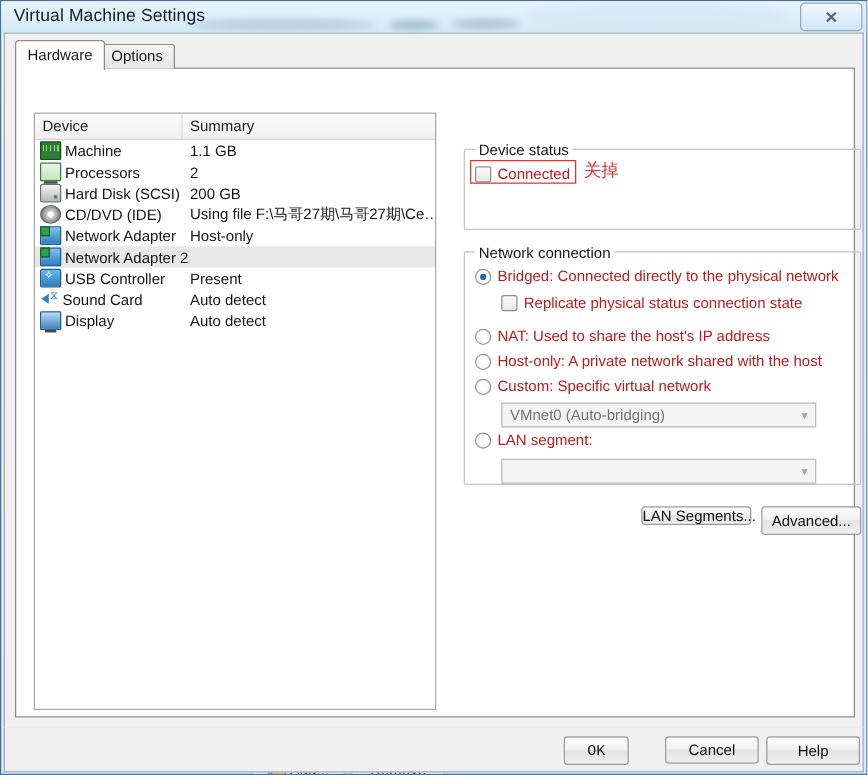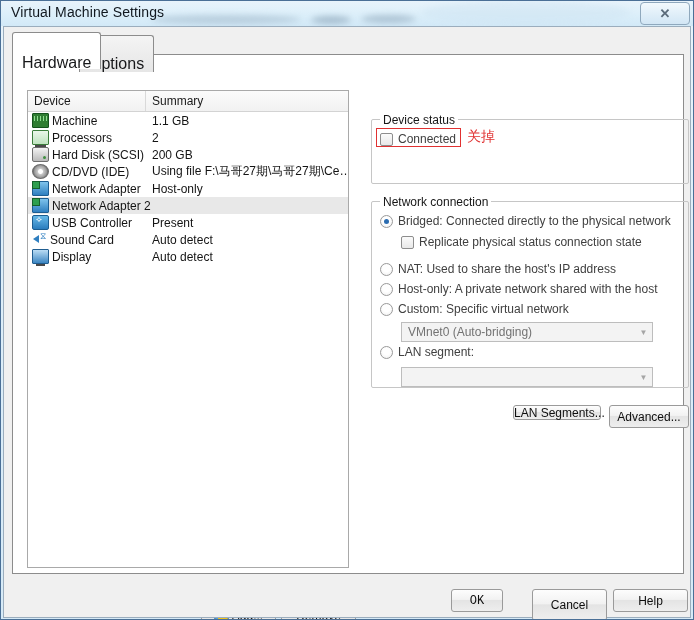--- a/index.html
+++ b/index.html
@@ -89,22 +89,22 @@
     position: absolute;
     left: 8px; top: 5px;
     width: 672px;
     height: 23px;
   }
   .tab {
     position: absolute;
     top: 3px;
     height: 20px;
     line-height: 19px;
-    padding: 18px 9px;
-    font-size: 16px;
+    padding: 0 9px;
+    font-size: 12px;
     color: #17181a;
     border: 1px solid #8c8c8c;
     border-bottom: none;
     border-radius: 3px 3px 0 0;
     box-sizing: border-box;
     cursor: pointer;
     white-space: nowrap;
   }
   .tab.active {
     left: 0;
@@ -302,21 +302,21 @@
     box-sizing: border-box;
   }
   .radio.on::after {
     content: "";
     position: absolute;
     left: 3px; top: 3px;
     width: 5px; height: 5px;
     background: #2b6cb0;
     border-radius: 50%;
   }
-  .lbl { font-size: 12px; color: #404040; }
+  .lbl { font-size: 12px; color: #b91c1c; }
 
   
   .st-connected { position: absolute; left: 8px; top: 12px; }
   .st-poweron   { position: absolute; left: 8px; top: 31px; }
 
   .annot-box {
     position: absolute;
     left: 4px; top: 8px;
     width: 85px; height: 19px;
     border: 1px solid #e03131;
@@ -375,21 +375,21 @@
     position: absolute;
     left: 2px; top: 581px;
     width: 688px;
     height: 36px;
     background: #f0f0f0;
     border: 1px solid #9badbd;
     border-top: none;
     box-sizing: border-box;
   }
   .btn-ok     { position: absolute; left: 447px; top: 7px; width: 52px; height: 23px; font-family: Liberation Mono, monospace; }
-  .btn-cancel { position: absolute; left: 528px; top: 7px; width: 75px; height: 32px; }
+  .btn-cancel { position: absolute; left: 528px; top: 7px; width: 75px; height: 22px; }
   .btn-help   { position: absolute; left: 609px; top: 7px; width: 75px; height: 23px; }
 </style>
 </head>
 <body>
 
 <div class="window">
 
   <div class="titlebar">
     <div class="glass-blob blob-d"></div>
     <div class="glass-blob blob-a"></div>

